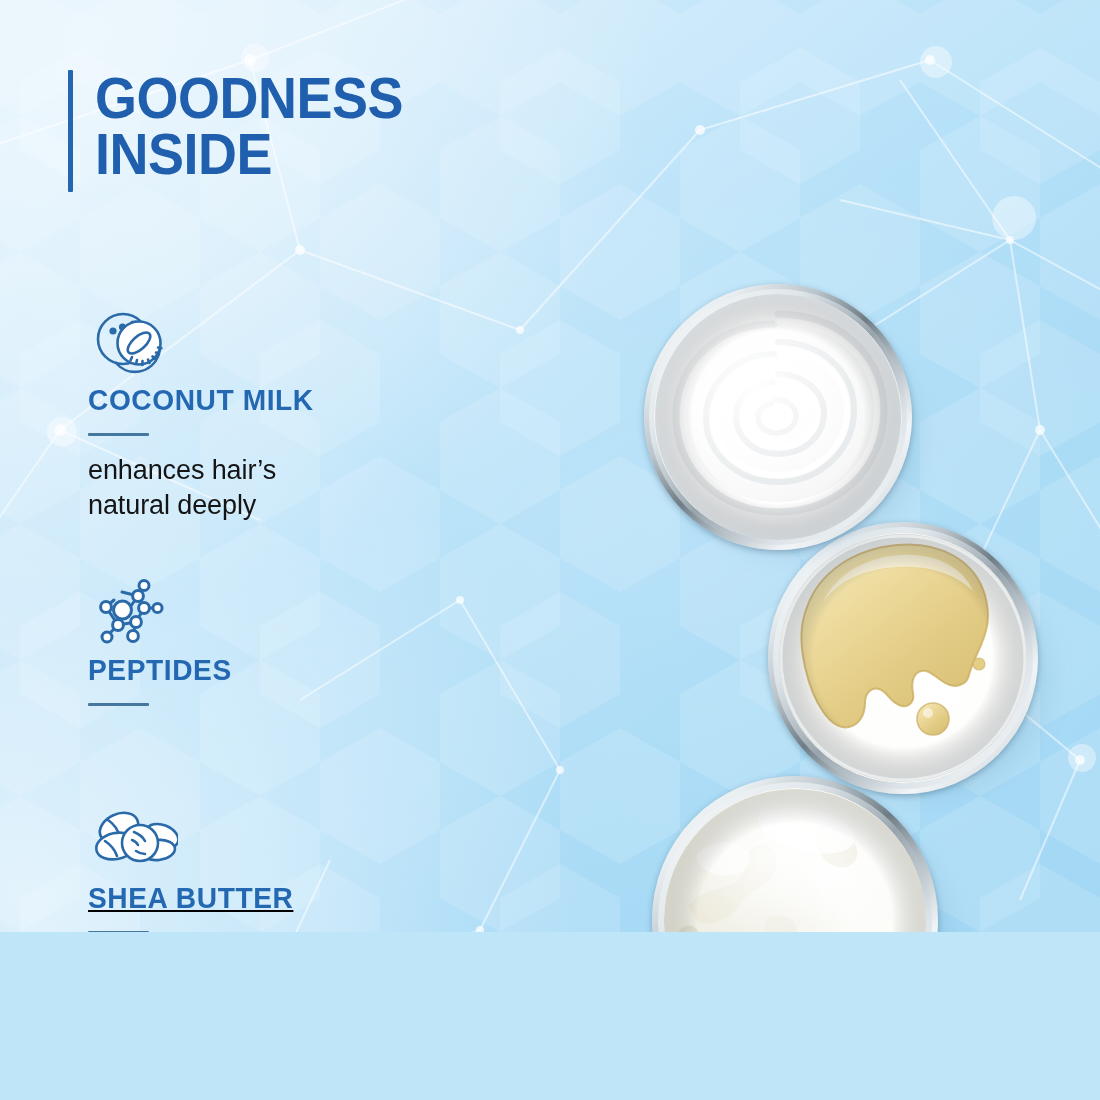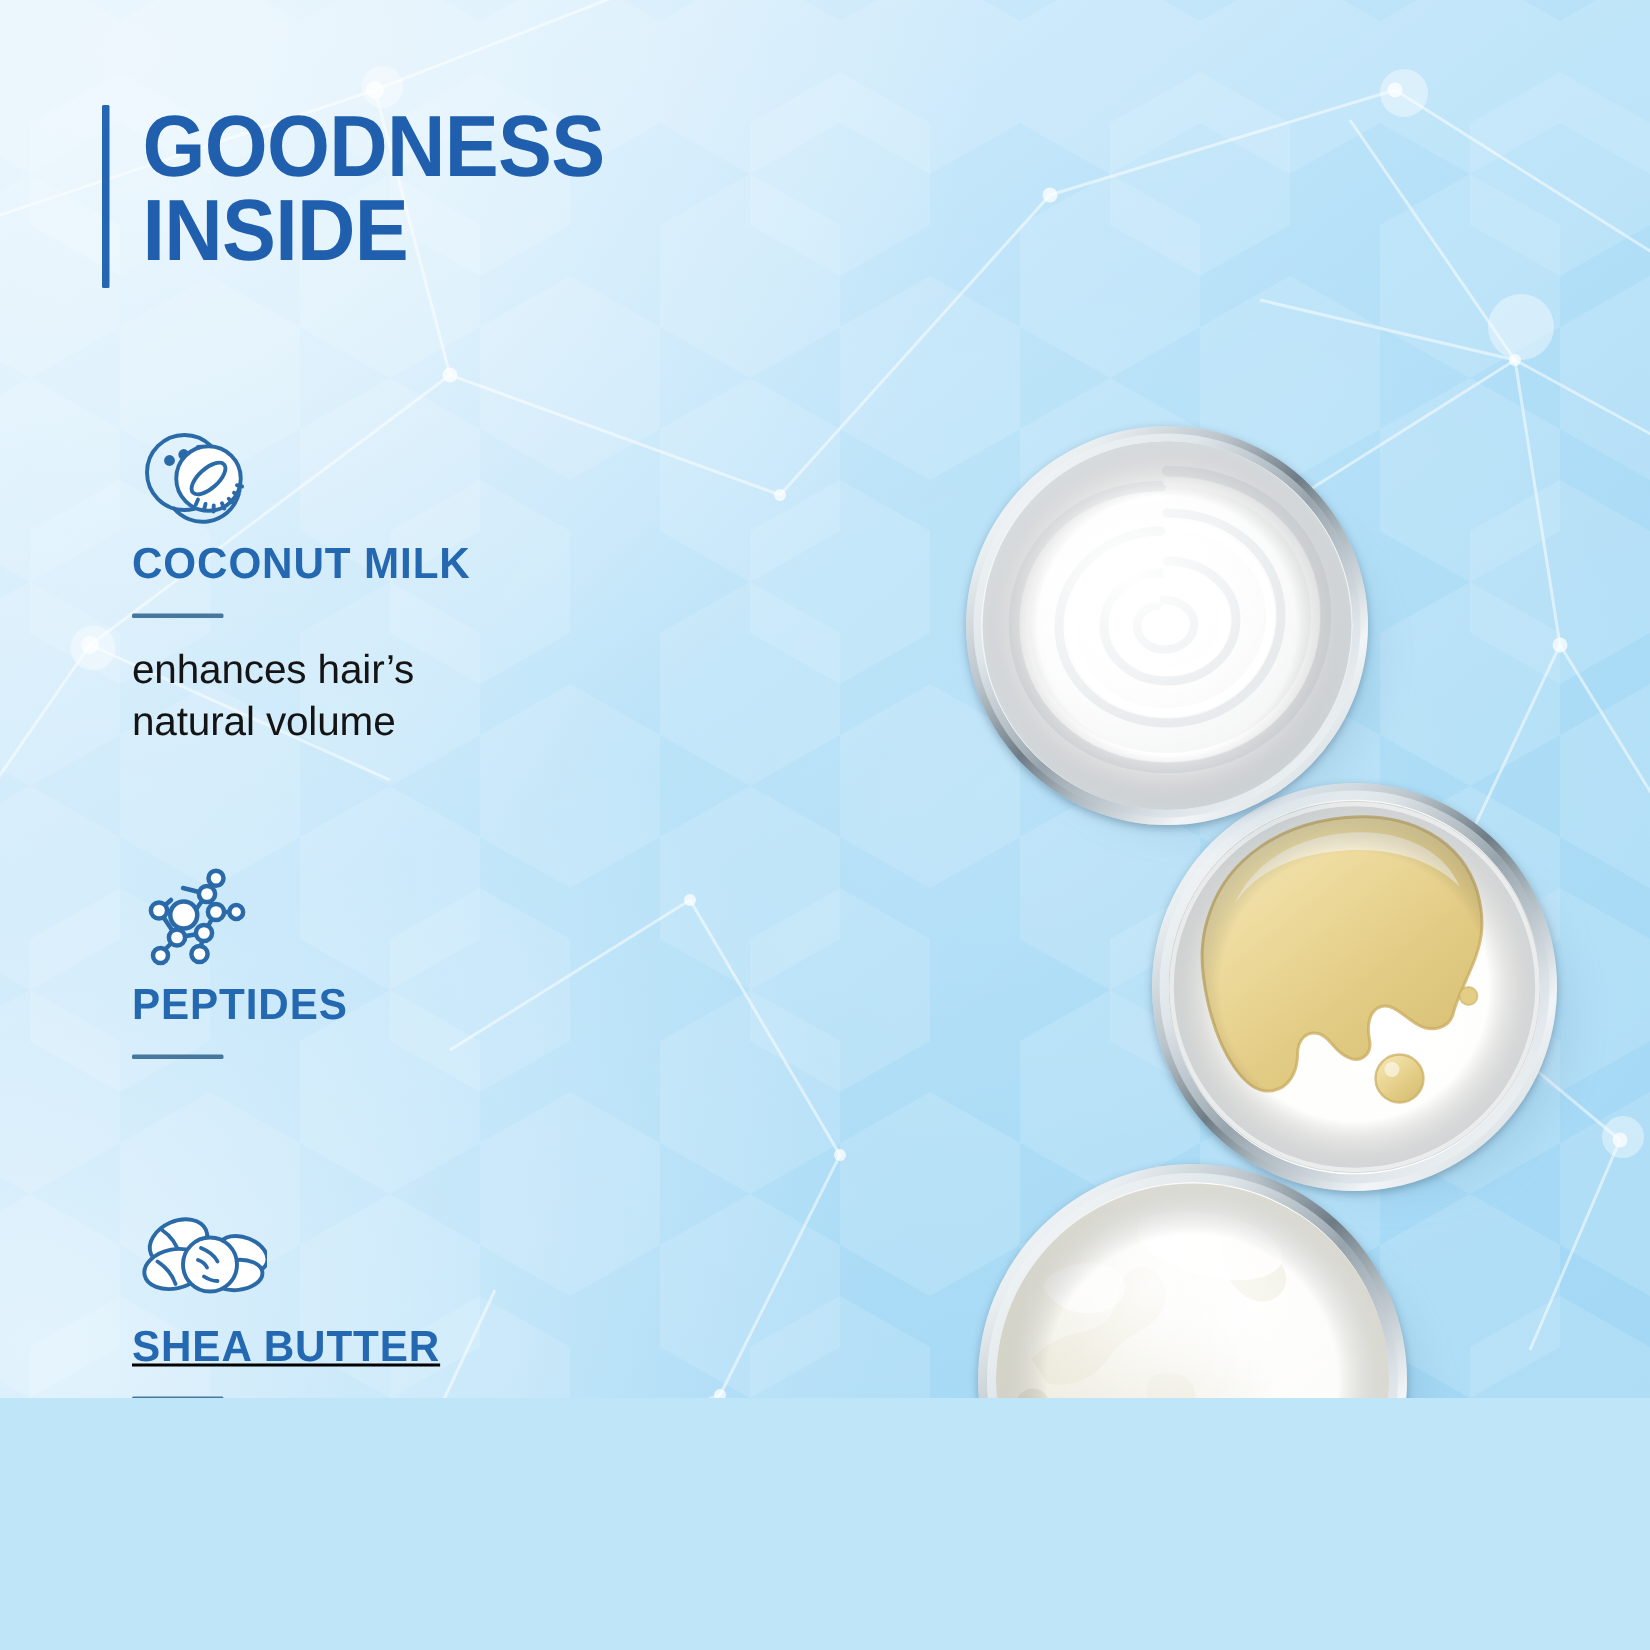--- a/index.html
+++ b/index.html
@@ -271,21 +271,21 @@
     </g>
   </svg>
   <div class="bg-vig"></div>
 
   <div class="header">
     <div class="header-bar"></div>
     <div class="header-title">GOODNESS
 INSIDE</div>
   </div>
 
-  <div class="ing" style="top:284px;">
+  <div class="ing" style="top:308px;">
     <div class="ing-icon">
       <svg width="78" height="66" viewBox="0 0 78 66">
         <g fill="none" stroke="#2a6aa8" stroke-width="2.6" stroke-linecap="round" stroke-linejoin="round">
           <circle cx="31" cy="31" r="25"></circle>
           <circle cx="21" cy="23" r="3.6" fill="#2a6aa8" stroke="none"></circle>
           <circle cx="30.5" cy="19" r="3.6" fill="#2a6aa8" stroke="none"></circle>
           <circle cx="30" cy="29.5" r="3.6" fill="#2a6aa8" stroke="none"></circle>
           <path d="M40,14 A25,25 0 1 1 24,55 A25,25 0 1 0 40,14 Z" fill="#eaf6fd"></path>
           <circle cx="47" cy="35" r="21.5" fill="#ffffff"></circle>
           <ellipse cx="47" cy="35" rx="14" ry="6.5" transform="rotate(-42 47 35)"></ellipse>
@@ -295,21 +295,21 @@
           <path d="M56,51.5 L57.5,55"></path>
           <path d="M60.5,48.5 L63,51.2"></path>
           <path d="M64,44.5 L67,46"></path>
           <path d="M66,39.5 L69.4,40.3"></path>
         </g>
       </svg>
     </div>
     <div class="ing-name">COCONUT MILK</div>
     <div class="ing-rule"></div>
     <div class="ing-desc">enhances hair’s
-natural volume</div>
+natural deeply</div>
   </div>
 
   <div class="ing" style="top:578px;">
     <div class="ing-icon">
       <svg width="78" height="70" viewBox="0 0 78 70">
         <g stroke="#2a6aa8" stroke-width="3" fill="none" stroke-linecap="round">
           <path d="M36,32 L46,18"></path>
           <path d="M46,18 L52,8"></path>
           <path d="M46,18 L30,14"></path>
           <path d="M46,18 L52,30"></path>

